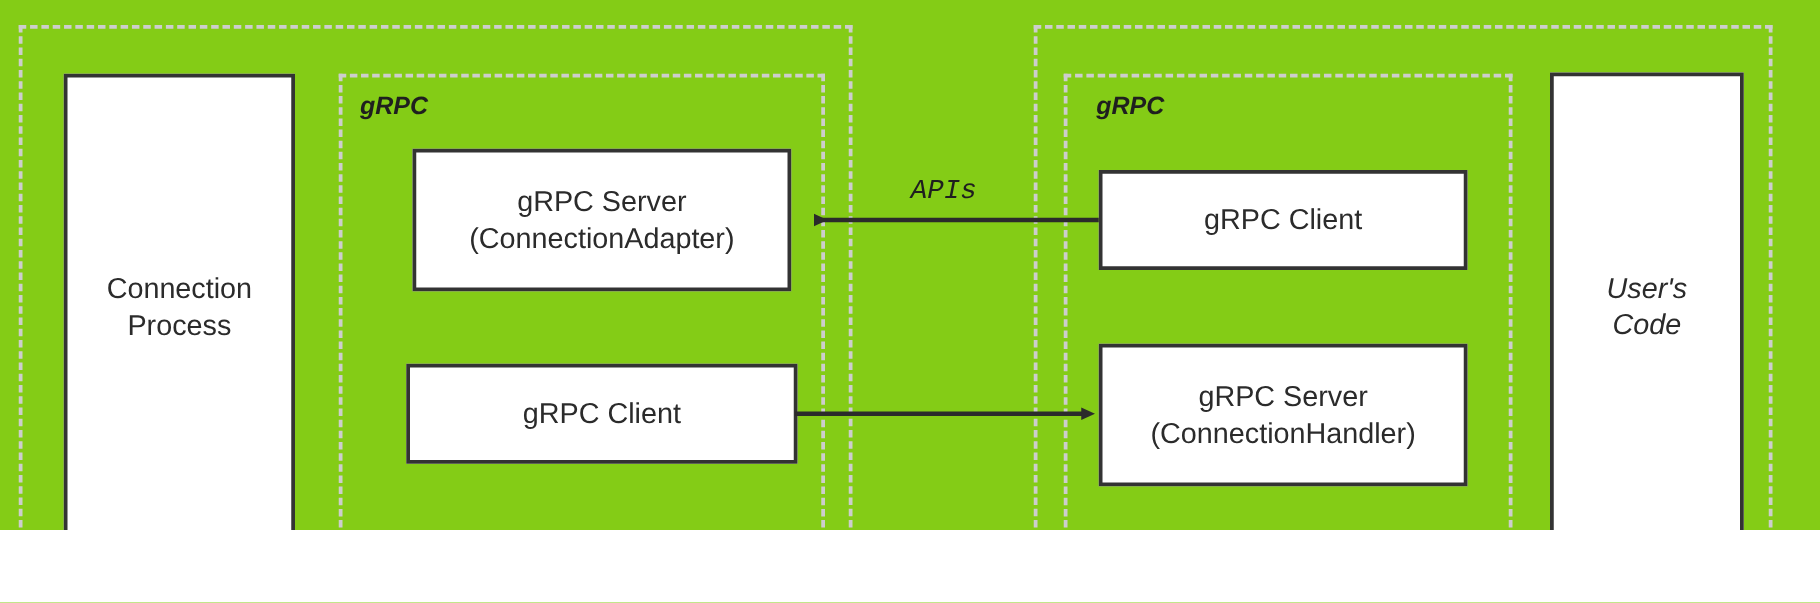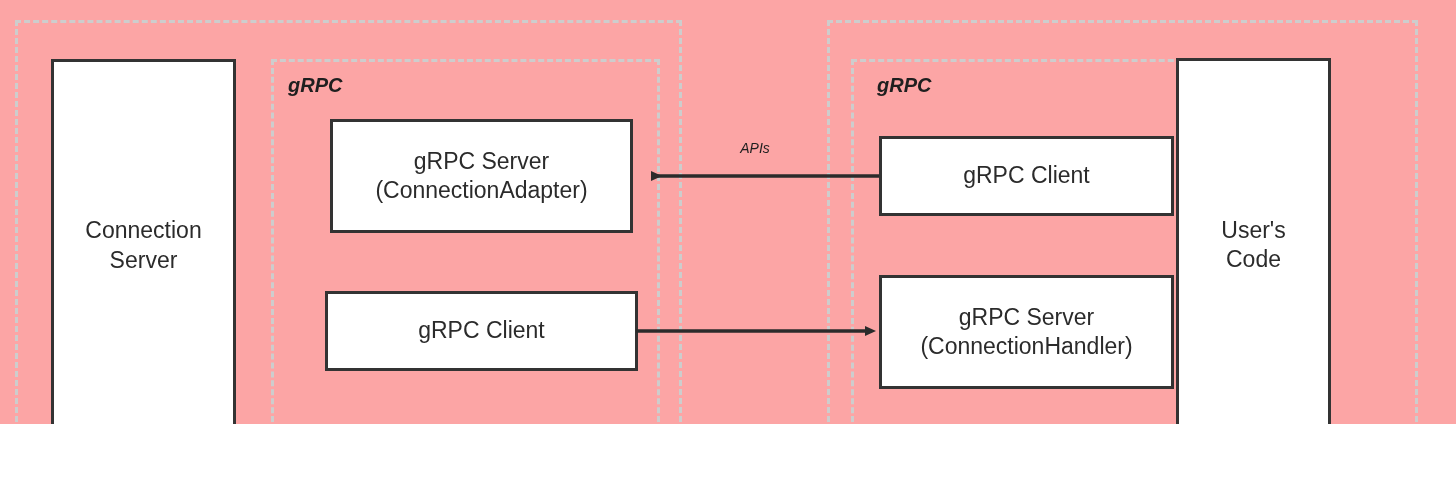--- a/index.html
+++ b/index.html
@@ -7,21 +7,21 @@
     padding: 0;
     background: #ffffff;
   }
   body {
     font-family: "Liberation Sans", sans-serif;
   }
   #canvas {
     position: relative;
     width: 1456px;
     height: 424px;
-    background: #fca5a5;
+    background: #84cc16;
     overflow: hidden;
   }
   
   .dashed-box {
     position: absolute;
     border: 3px dashed #cdcdcd;
     background: transparent;
     box-sizing: border-box;
   }
   
@@ -50,23 +50,23 @@
     font-weight: bold;
     font-size: 20px;
     color: #1f1f1f;
     font-family: "Liberation Sans", sans-serif;
     white-space: nowrap;
   }
   
   .edge-label {
     position: absolute;
     font-style: italic;
-    font-size: 14px;
+    font-size: 22px;
     color: #1f1f1f;
-    font-family: Liberation Sans, sans-serif;
+    font-family: Liberation Mono, monospace;
     white-space: nowrap;
     text-align: center;
   }
   
   #edges {
     position: absolute;
     left: 0;
     top: 0;
     width: 1456px;
     height: 482px;
@@ -85,42 +85,42 @@
   <span class="group-label" style="left:288px; top:74px;">gRPC</span>
 
   <div class="dashed-box" style="left:827px; top:20px; width:591px; height:438px;"></div>
 
   <div class="dashed-box" style="left:851px; top:59px; width:359px; height:372px;"></div>
 
   <span class="group-label" style="left:877px; top:74px;">gRPC</span>
 
   <div class="node" style="left:51px; top:59px; width:185px; height:373px;">
     <span class="node-text">Connection
-Server</span>
+Process</span>
   </div>
 
   <div class="node" style="left:330px; top:119px; width:303px; height:114px;">
     <span class="node-text">gRPC Server
 (ConnectionAdapter)</span>
   </div>
 
   <div class="node" style="left:325px; top:291px; width:313px; height:80px;">
     <span class="node-text">gRPC Client</span>
   </div>
 
   <div class="node" style="left:879px; top:136px; width:295px; height:80px;">
     <span class="node-text">gRPC Client</span>
   </div>
 
   <div class="node" style="left:879px; top:275px; width:295px; height:114px;">
     <span class="node-text">gRPC Server
 (ConnectionHandler)</span>
   </div>
 
-  <div class="node" style="left:1176px; top:58px; width:155px; height:374px;">
+  <div class="node" style="left:1240px; top:58px; width:155px; height:374px;font-style:italic;">
     <span class="node-text">User's
 Code</span>
   </div>
 
   <svg id="edges" viewBox="0 0 1456 482" xmlns="http://www.w3.org/2000/svg">
     <defs>
       <marker id="arrow-left" markerWidth="11" markerHeight="11" refX="10" refY="5.5" orient="auto" markerUnits="userSpaceOnUse">
         <path d="M 11,0.5 L 11,10.5 L 0,5.5 z" fill="#2b2b2b"></path>
       </marker>
       <marker id="arrow-right" markerWidth="11" markerHeight="11" refX="1" refY="5.5" orient="auto" markerUnits="userSpaceOnUse">

